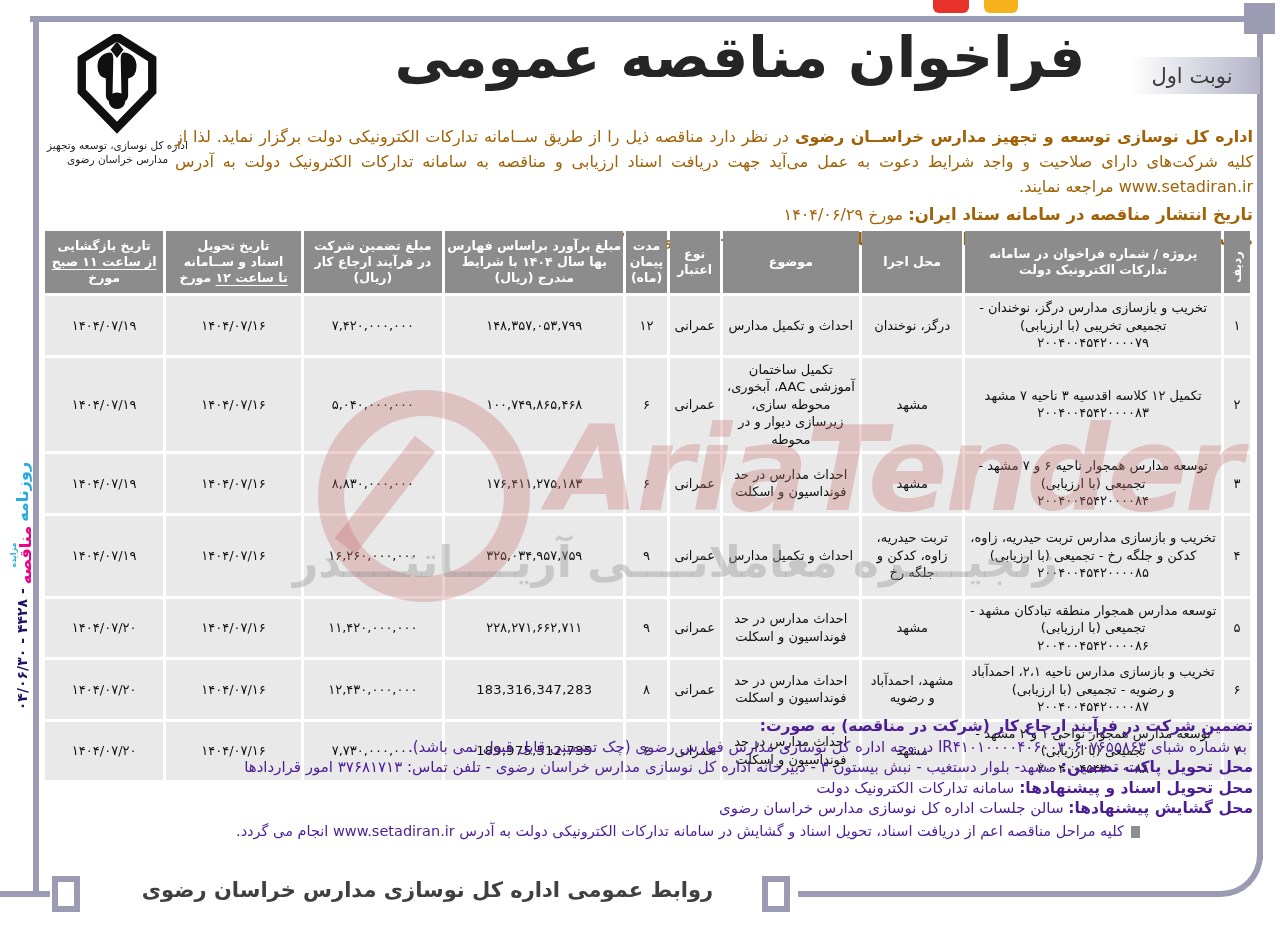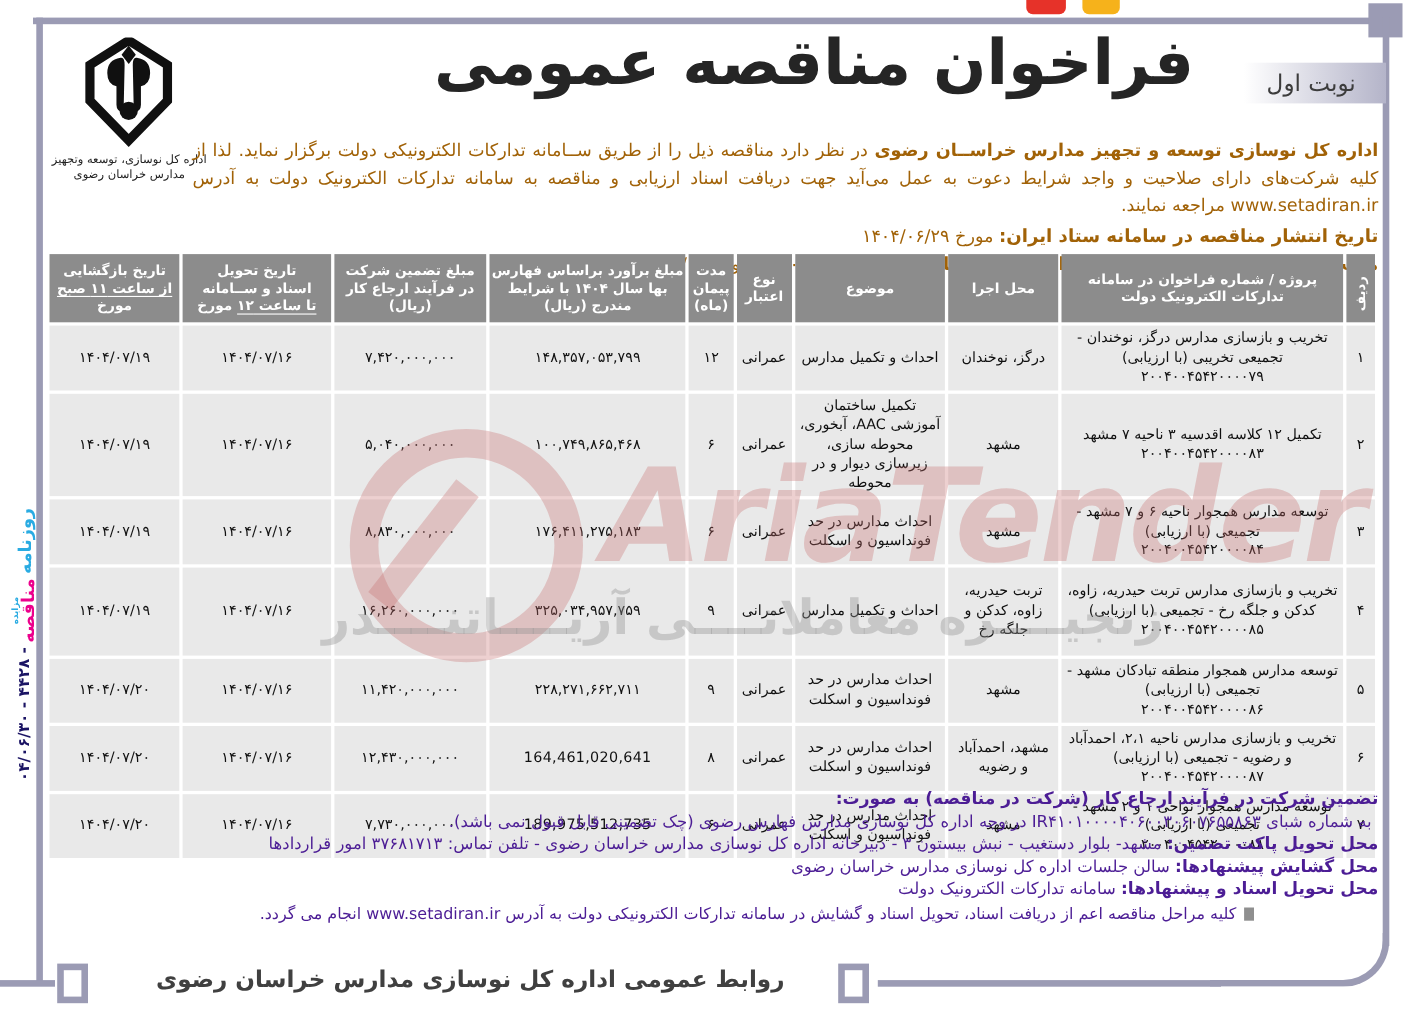--- a/index.html
+++ b/index.html
@@ -261,21 +261,21 @@
       <tr>
     <td>۶</td>
     <td>
       <span class="proj-d">تخریب و بازسازی مدارس ناحیه ۲،۱، احمدآباد و رضویه - تجمیعی (با ارزیابی)</span>
       <span class="proj-n">۲۰۰۴۰۰۴۵۴۲۰۰۰۰۸۷</span>
     </td>
     <td>مشهد، احمدآباد و رضویه</td>
     <td>احداث مدارس در حد فونداسیون و اسکلت</td>
     <td>عمرانی</td>
     <td>۸</td>
-    <td class="c-num">164,461,020,641</td>
+    <td class="c-num">183,316,347,283</td>
     <td class="c-num">۱۲,۴۳۰,۰۰۰,۰۰۰</td>
     <td class="c-num">۱۴۰۴/۰۷/۱۶</td>
     <td class="c-num">۱۴۰۴/۰۷/۲۰</td>
   </tr>
       <tr>
     <td>۷</td>
     <td>
       <span class="proj-d">توسعه مدارس همجوار نواحی ۱ و ۲ مشهد - تجمیعی (با ارزیابی)</span>
       <span class="proj-n">۲۰۰۴۰۰۴۵۴۲۰۰۰۰۸۸</span>
     </td>
@@ -288,22 +288,22 @@
     <td class="c-num">۱۴۰۴/۰۷/۱۶</td>
     <td class="c-num">۱۴۰۴/۰۷/۲۰</td>
   </tr>
     </tbody>
 </table>
 
 <div class="abs footer">
   <p><b>تضمین شرکت در فرآیند ارجاع کار (شرکت در مناقصه) به صورت:</b></p>
   <p class="indent">به شماره شبای IR۴۱۰۱۰۰۰۰۴۰۶۰۰۳۰۶۰۷۶۵۵۸۶۳ در وجه اداره کل نوسازی مدارس فهارس رضوی (چک تضمینی قابل قبول نمی باشد).</p>
   <p><b>محل تحویل پاکت تضمین:</b> <span>مشهد- بلوار دستغیب - نبش بیستون ۳ - دبیرخانه اداره کل نوسازی مدارس خراسان رضوی - تلفن تماس: ۳۷۶۸۱۷۱۳ امور قراردادها</span></p>
+  <p><b>محل تحویل اسناد و پیشنهادها:</b> <span>سامانه تدارکات الکترونیک دولت</span></p>
   <p><b>محل گشایش پیشنهادها:</b> <span>سالن جلسات اداره کل نوسازی مدارس خراسان رضوی</span></p>
-  <p><b>محل تحویل اسناد و پیشنهادها:</b> <span>سامانه تدارکات الکترونیک دولت</span></p>
   <p class="note-line"><span class="bullet-sq"></span><span>کلیه مراحل مناقصه اعم از دریافت اسناد، تحویل اسناد و گشایش در سامانه تدارکات الکترونیکی دولت به آدرس www.setadiran.ir انجام می گردد.</span></p>
 </div>
 
 <div class="abs bar-line bar-line-right"></div>
 <div class="abs bar-sq bar-sq-right"></div>
 <div class="abs bar-text">روابط عمومی اداره کل نوسازی مدارس خراسان رضوی</div>
 <div class="abs bar-sq bar-sq-left"></div>
 <div class="abs bar-line bar-line-left"></div>
 
 <div class="abs side-note">

